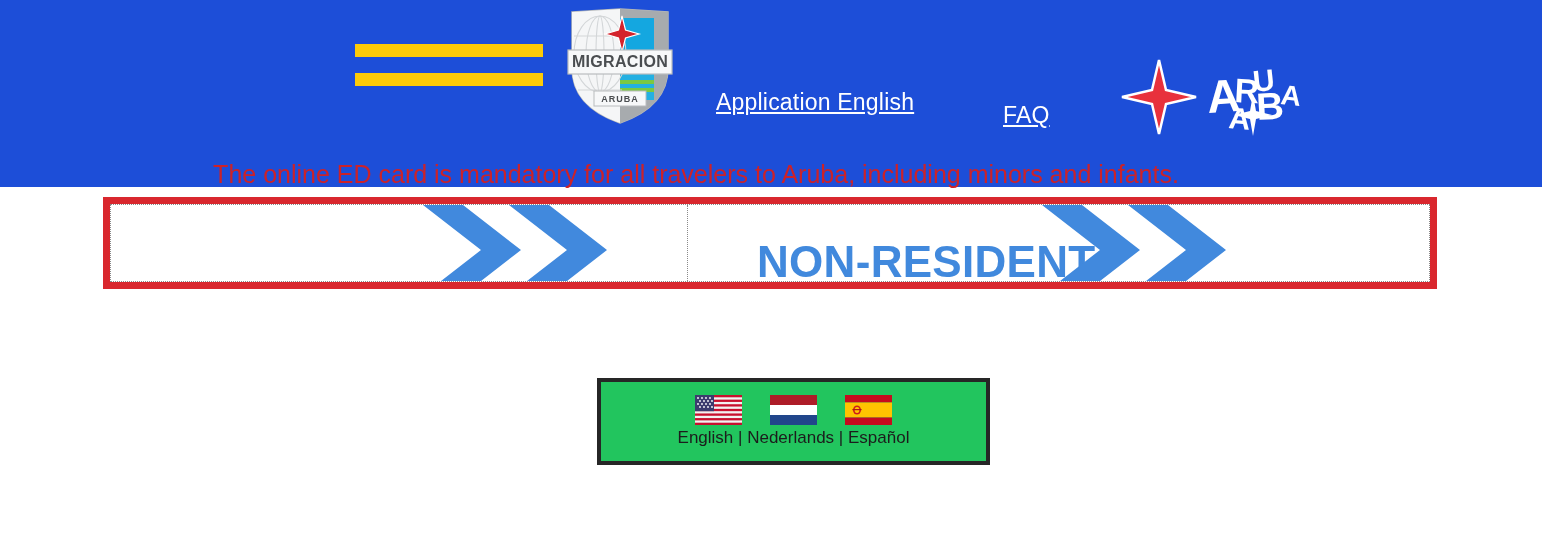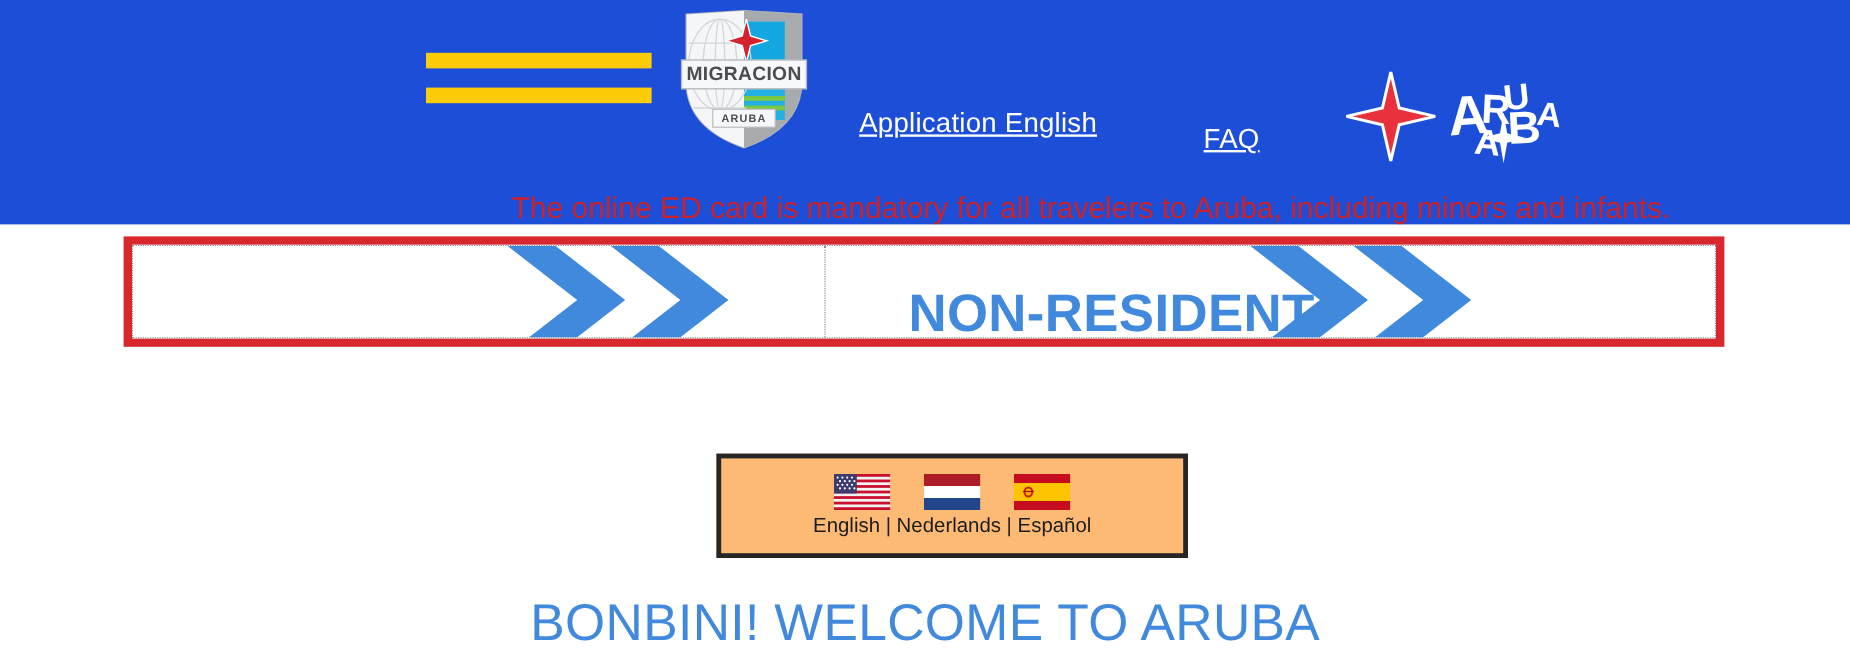--- a/index.html
+++ b/index.html
@@ -38,21 +38,21 @@
   }
   #nav-application { left: 716px; top: 89px; }
   #nav-faq { left: 1003px; top: 102px; text-align: center; }
 
   
   .aruba-brand { position: absolute; left: 1120px; top: 58px; width: 185px; height: 80px; }
 
   
   .warning {
     position: absolute; left: 0; top: 160px; width: 1392px;
-    text-align: right;
+    text-align: center;
     color: #cc2229;
     font-size: 25px;
     font-weight: 400;
     white-space: nowrap;
   }
 
   
   .banner-outer {
     position: absolute; left: 103px; top: 197px;
     width: 1334px; height: 92px;
@@ -93,21 +93,21 @@
   }
   .chev-group { position: absolute; top: 0; height: 100%; }
   .chev-group.res { left: 310px; width: 190px; }
   .chev-group.nonres { left: 352px; width: 190px; }
 
   
   .lang-box {
     position: absolute; left: 597px; top: 378px;
     width: 393px; height: 87px;
     border: 4px solid #262626;
-    background: #fdba74;
+    background: #22c55e;
     display: flex; flex-direction: column;
     align-items: center; justify-content: center;
   }
   .flags { display: flex; gap: 28px; align-items: center; margin-bottom: 3px; }
   .flag { width: 47px; height: 30px; display: block; }
   .lang-text {
     font-size: 17px; color: #1c1c1c; white-space: nowrap;
   }
 
   
@@ -277,15 +277,14 @@
             <ellipse cx="0" cy="0" rx="2.4" ry="2.9" fill="#ffc400"></ellipse>
             <rect x="-4.6" y="-1" width="9.2" height="1.2" fill="#ad1519"></rect>
           </g>
         </svg>
       </span>
 
     </div>
     <div class="lang-text">English | Nederlands | Español</div>
   </div>
 
-  <h1 class="welcome">BONBINI! WELCOME TO ARUBA</h1>
 
 </div>
 
 </body></html>

